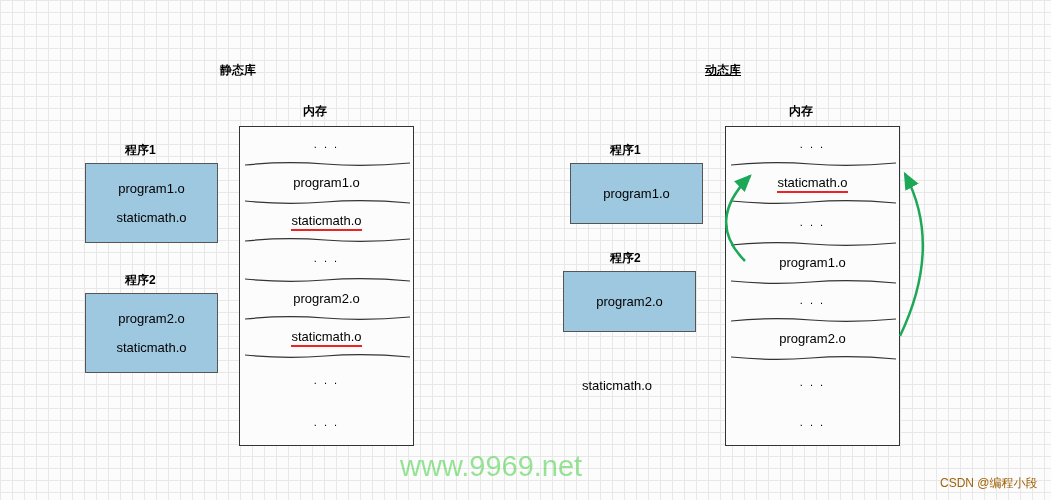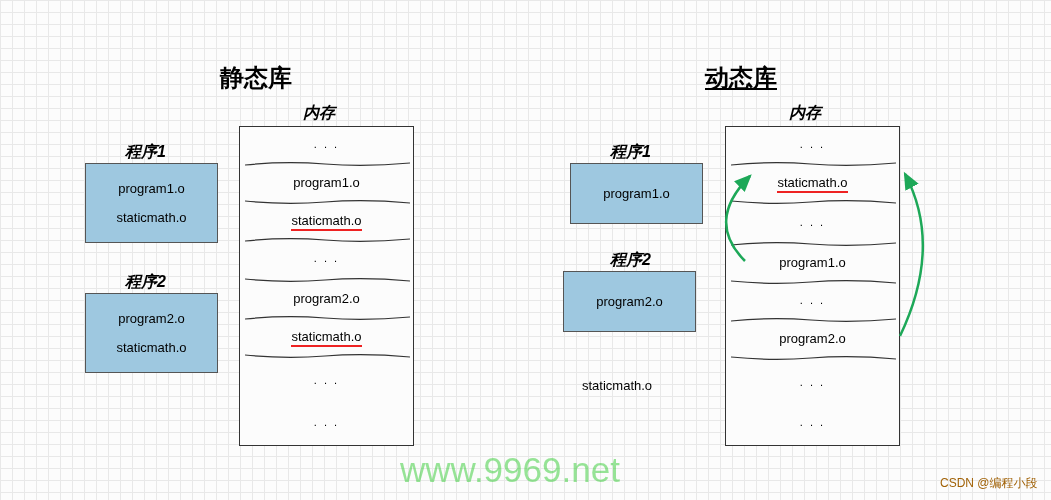--- a/index.html
+++ b/index.html
@@ -8,22 +8,22 @@
       height: 500px;
       position: relative;
       font-family: "Comic Sans MS", "Microsoft YaHei", sans-serif;
       background-color: #fcfcfc;
       background-image:
         linear-gradient(#e8e8e8 1px, transparent 1px),
         linear-gradient(90deg, #e8e8e8 1px, transparent 1px);
       background-size: 12px 12px;
       overflow: hidden;
     }
-    .section-title { position: absolute; font-weight: bold; font-size: 24px; }
-    .sub-title { position: absolute; font-weight: bold; font-size: 16px; font-style: italic; }
+    .section-title { position: absolute; font-weight: bold; font-size: 12px; }
+    .sub-title { position: absolute; font-weight: bold; font-size: 12px; }
     .prog-box {
       position: absolute;
       width: 133px;
       background: #9ec8e0;
       border: 1.5px solid #555;
       text-align: center;
       padding: 10px 0;
     }
     .prog-box div { font-size: 13px; padding: 7px 0; }
     .mem-box {
@@ -49,21 +49,21 @@
       line-height: 1;
     }
     .underline-red {
       border-bottom: 2px solid #e22;
       padding-bottom: 1px;
     }
     .watermark-green {
       position: absolute;
       color: #33cc33;
       opacity: 0.5;
-      font-size: 35px;
+      font-size: 29px;
       font-family: Arial, sans-serif;
     }
     .watermark-csdn {
       position: absolute;
       color: #a16207;
       font-size: 12px;
       font-family: Arial, sans-serif;
     }
     .squiggle {
       position: absolute;

